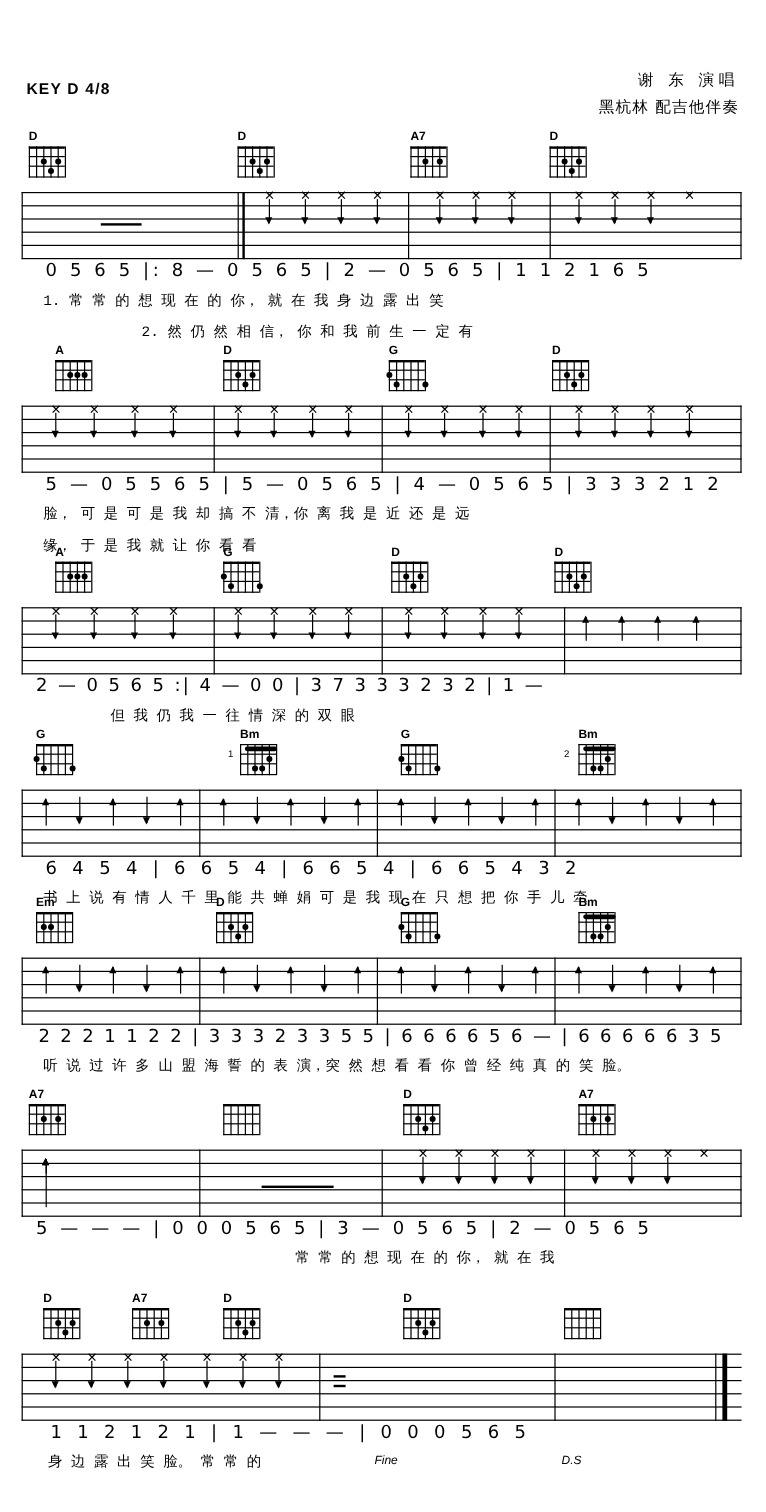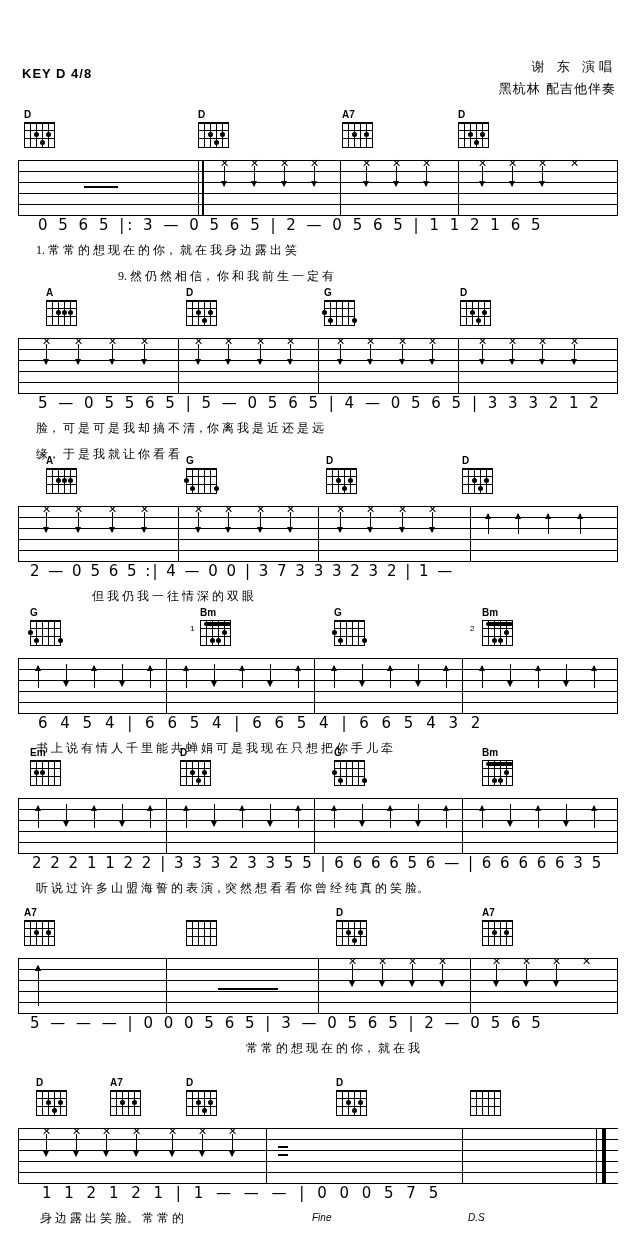--- a/index.html
+++ b/index.html
@@ -61,21 +61,21 @@
     border-left:3.5px solid transparent;border-right:3.5px solid transparent;border-top:6px solid #000;}
   .arrowu:after{content:"";position:absolute;left:-3px;top:-1px;
     border-left:3.5px solid transparent;border-right:3.5px solid transparent;border-bottom:6px solid #000;}
   .beam{position:absolute;height:2px;background:#000;}
 
   
   .numrow{position:absolute;left:0;width:638px;height:22px;}
   .num{position:absolute;font-size:15px;font-family:"DejaVu Sans", sans-serif;white-space:nowrap;}
 
   
-  .lyr{position:absolute;font-size:12px;font-family:Liberation Serif, serif;white-space:nowrap;}
+  .lyr{position:absolute;font-size:12px;font-family:Liberation Mono, monospace;white-space:nowrap;}
   .smalltag{position:absolute;font-size:10px;font-family:"Liberation Sans",sans-serif;font-style:italic;}
 </style>
 </head>
 <body>
 
 <div class="sheet">
 
   <div class="key">KEY D  4/8</div>
   <div class="credit1">谢 东 演唱</div>
   <div class="credit2">黑杭林 配吉他伴奏</div>
@@ -185,24 +185,24 @@
       <div class="arrowd" style="left:296px;top:6px;height:20px"></div>
       <div class="arrowd" style="left:348px;top:6px;height:20px"></div>
       <div class="arrowd" style="left:378px;top:6px;height:20px"></div>
       <div class="arrowd" style="left:408px;top:6px;height:20px"></div>
       <div class="arrowd" style="left:464px;top:6px;height:20px"></div>
       <div class="arrowd" style="left:494px;top:6px;height:20px"></div>
       <div class="arrowd" style="left:524px;top:6px;height:20px"></div>
     </div>
 
     <div class="numrow" style="top:106px">
-      <span class="num" style="left:38px;letter-spacing:3px;">0 5 6 5  |: 3 — 0 5 6 5 | 2 — 0 5 6 5 | 1 1 2 1 6 5</span>
+      <span class="num" style="left:38px;letter-spacing:3px;">0 5 6 5  |: 8 — 0 5 6 5 | 2 — 0 5 6 5 | 1 1 2 1 6 5</span>
     </div>
     <div class="lyr" style="left:36px;top:132px">1. 常 常 的      想    现 在 的    你，   就 在 我  身 边 露 出 笑</div>
-    <div class="lyr" style="left:118px;top:158px">9. 然  仍 然 相 信，  你 和 我    前 生 一 定 有</div>
+    <div class="lyr" style="left:118px;top:158px">2. 然  仍 然 相 信，  你 和 我    前 生 一 定 有</div>
   </div>
 
   <div class="system" style="top:288px">
     <div class="chord" style="left:46px">
       <div class="nm">A</div>
       <div class="grid">
         <div class="h top" style="top:0"></div>
           <div class="h" style="top:8px"></div>
         <div class="h" style="top:16px"></div>
           <div class="h" style="top:25px"></div>
@@ -898,20 +898,20 @@
       <div class="arrowd" style="left:88px;top:6px;height:22px"></div>
       <div class="arrowd" style="left:118px;top:6px;height:22px"></div>
       <div class="arrowd" style="left:154px;top:6px;height:22px"></div>
       <div class="arrowd" style="left:184px;top:6px;height:22px"></div>
       <div class="arrowd" style="left:214px;top:6px;height:22px"></div>
       <div class="beam" style="left:260px;top:18px;width:10px"></div>
       <div class="beam" style="left:260px;top:26px;width:10px"></div>
     </div>
 
     <div class="numrow" style="top:106px">
-      <span class="num" style="left:42px;letter-spacing:4px;">1 1 2 1 2 1 | 1 — — — | 0 0 0 5 7 5</span>
+      <span class="num" style="left:42px;letter-spacing:4px;">1 1 2 1 2 1 | 1 — — — | 0 0 0 5 6 5</span>
     </div>
     <div class="lyr" style="left:40px;top:132px">身 边 露 出 笑   脸。          常 常 的</div>
     <div class="smalltag" style="left:312px;top:134px">Fine</div>
     <div class="smalltag" style="left:468px;top:134px">D.S</div>
   </div>
 
 </div>
 
 </body></html>

